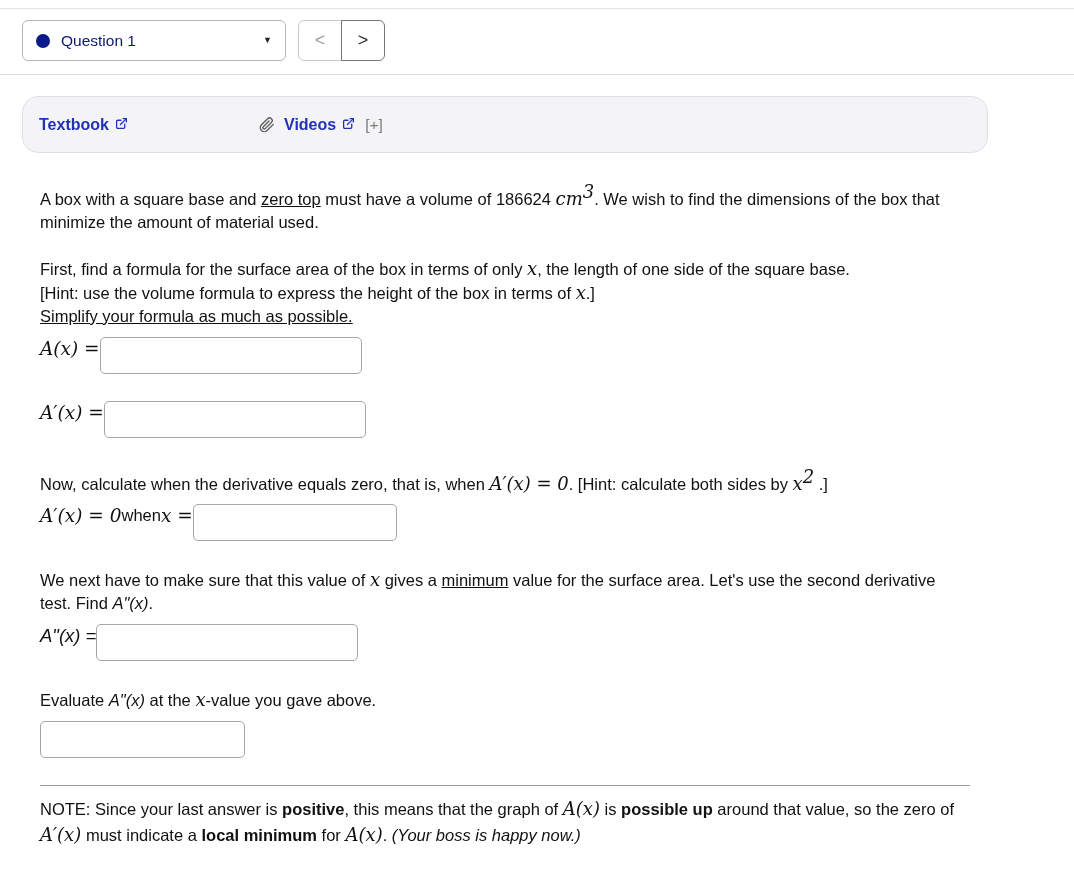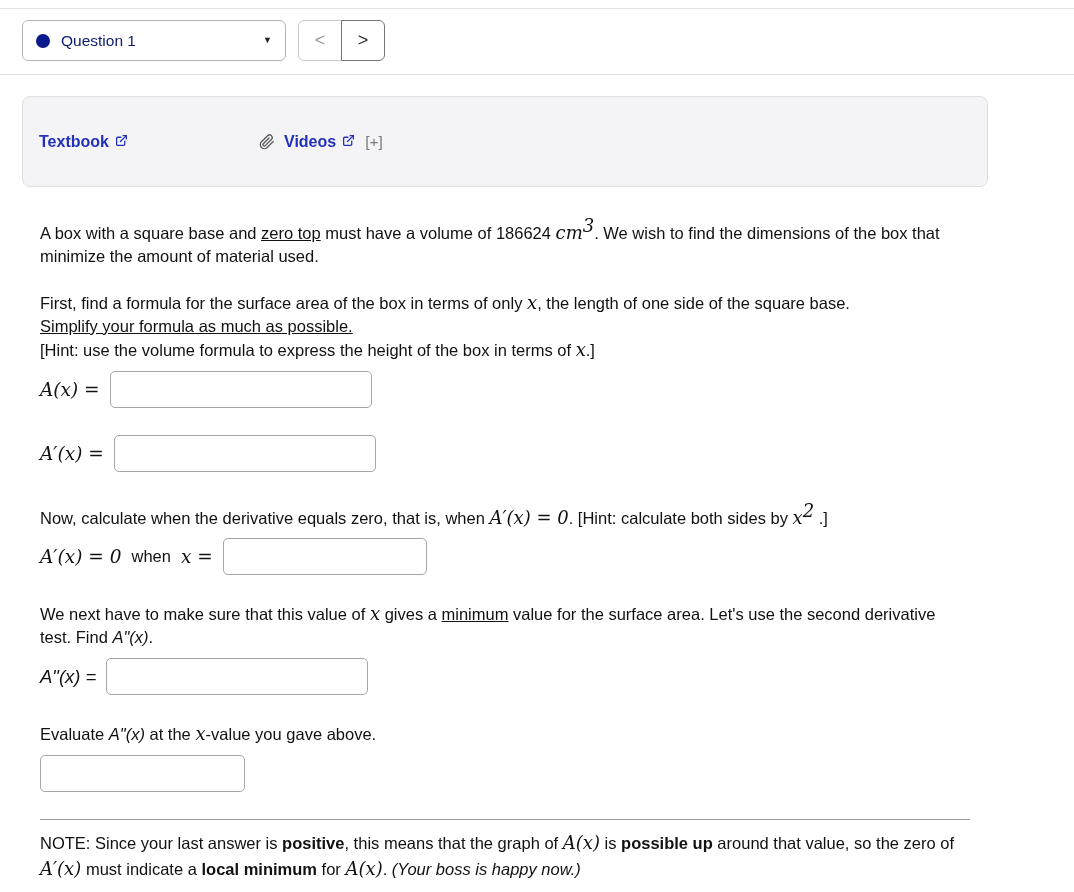--- a/index.html
+++ b/index.html
@@ -22,38 +22,38 @@
   .nav-group { display: flex; }
   .nav-btn {
     width: 44px; height: 41px; background: #fff; border: 1px solid #c9c9c9;
     font-size: 18px; font-family: inherit; display: flex; align-items: center; justify-content: center;
     cursor: pointer;
   }
   .nav-btn.prev { border-radius: 6px 0 0 6px; color: #9a9a9a; }
   .nav-btn.next { border-radius: 0 6px 6px 0; color: #2b2b2b; border-color: #767676; margin-left: -1px; }
   .header-rule { border-top: 1px solid #dcdcdc; }
   .resources {
-    margin: 21px 86px 0 22px; height: 91px; width: 966px;
-    background: #f4f4f6; border: 1px solid #e0e0e3; border-radius: 8px;
+    margin: 21px 86px 0 22px; height: 57px; width: 966px;
+    background: #f4f4f6; border: 1px solid #e0e0e3; border-radius: 16px;
     display: flex; align-items: center; padding: 0 16px;
   }
   .res-item { display: flex; align-items: center; gap: 5px; }
   .res-item.textbook { width: 220px; }
   a.link { color: #2231b8; font-weight: bold; font-size: 16px; text-decoration: none; cursor: pointer; display: inline-flex; align-items: center; gap: 4px; }
   .ext-icon { margin-left: 2px; }
   .plus { color: #7c7c7c; font-size: 15.5px; margin-left: 5px; }
   .clip-icon { margin-right: 4px; display: inline-flex; }
   .problem { padding: 27px 104px 0 40px; }
   .para { margin-bottom: 23px; }
   .para-tight { margin-bottom: 9px; }
   .math { font-family: "DejaVu Serif", "Liberation Serif", serif; font-style: italic; font-size: 18px; }
   .math-alt { font-style: italic; }
   sup { font-size: 12px; }
   .u { text-decoration: underline; }
-  .answer-row { display: flex; align-items: center; gap: 10px; margin: 6px 0 27px 0; }
+  .answer-row { display: flex; align-items: flex-start; margin: 6px 0 27px 0; }
   .mlabel { font-size: 18.5px; white-space: nowrap; }
   .answer-input {
     height: 37px; border: 1px solid #a6a6a6; border-radius: 5px;
     font-size: 16px; font-family: inherit; padding: 0 9px; background: #fff;
   }
   .w262 { width: 262px; }
   .w204 { width: 204px; }
   .w205 { width: 205px; }
   .note-rule { border: none; border-top: 1px solid #9b9b9b; margin: 2px 0 10px 0; }
   .note { line-height: 26px; margin-bottom: 10px; }
@@ -121,25 +121,25 @@
       <span>must have a volume of 186624</span>
       <span class="math">cm</span><sup class="math">3</sup><span>. We wish to find the dimensions of the box that minimize the amount of material used.</span>
     </p>
 
     <div class="para para-tight">
       <div>
         <span>First, find a formula for the surface area of the box in terms of only</span>
         <span class="math">x</span><span>, the length of one side of the square base.</span>
       </div>
       <div>
-        <span class="u">Simplify your formula as much as possible.</span>
+        <span>[Hint: use the volume formula to express the height of the box in terms of</span>
+        <span class="math">x</span><span>.]</span>
       </div>
       <div>
-        <span>[Hint: use the volume formula to express the height of the box in terms of</span>
-        <span class="math">x</span><span>.]</span>
+        <span class="u">Simplify your formula as much as possible.</span>
       </div>
     </div>
 
     <div class="answer-row">
       <span class="math mlabel">A(x) =</span>
       <input type="text" class="answer-input w262" style="">
     </div>
 
 
     <div class="answer-row">

